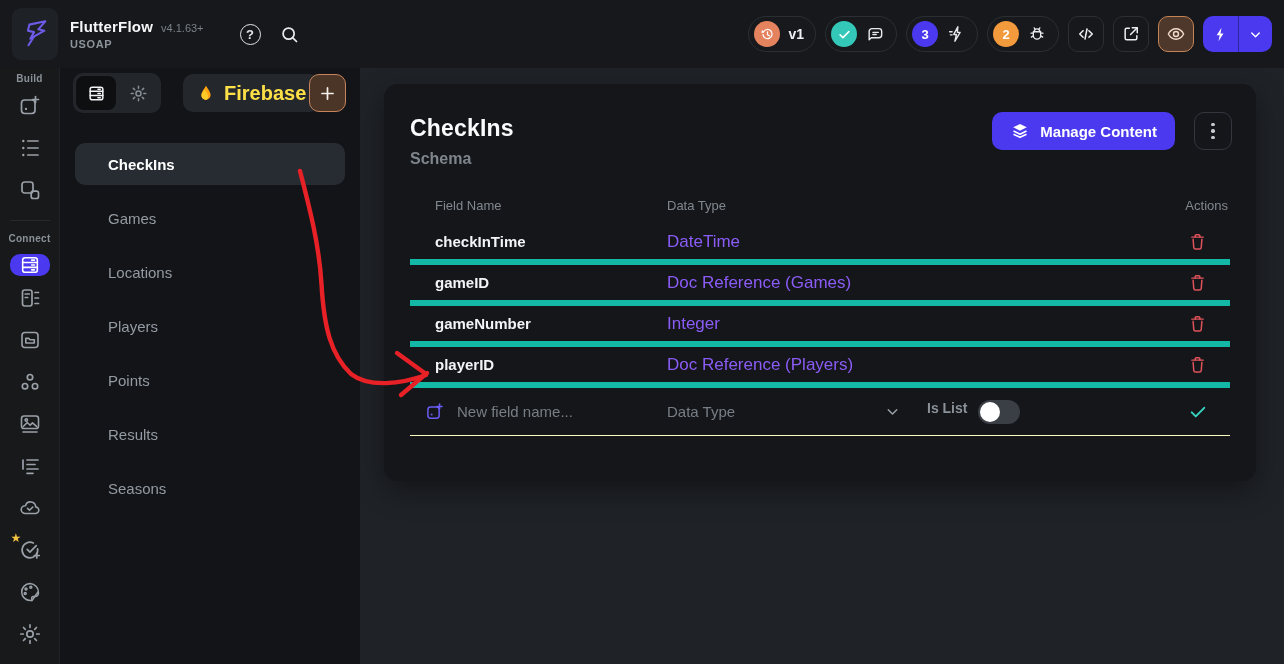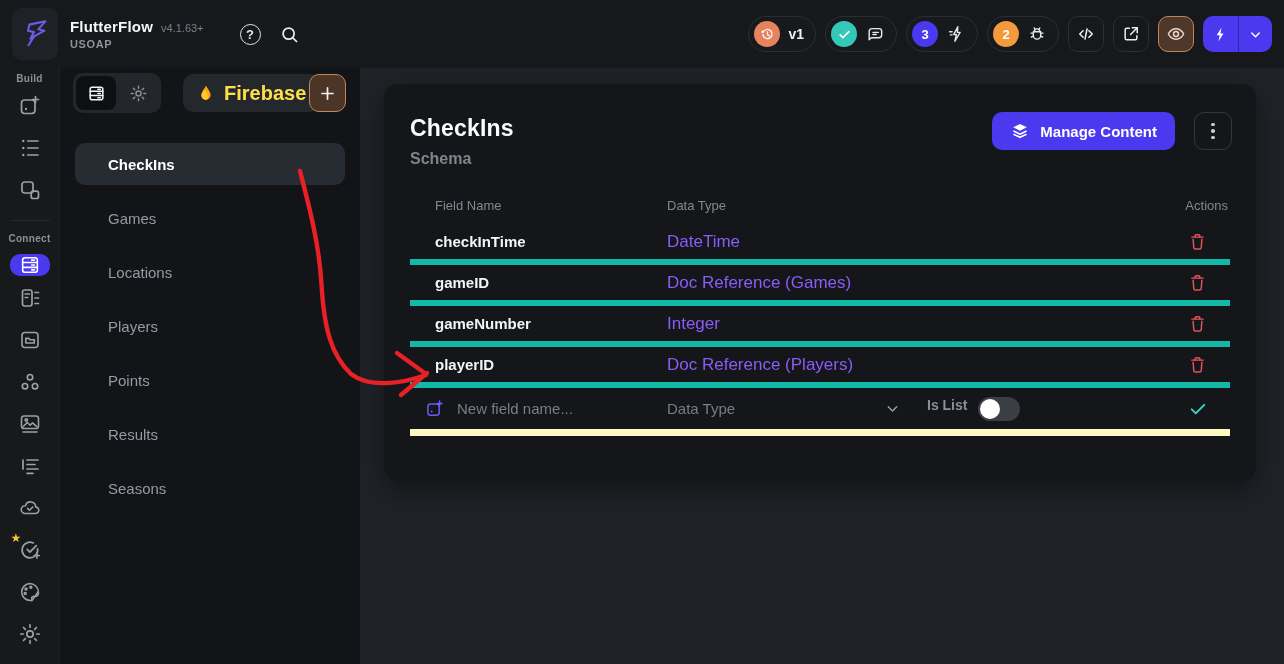--- a/index.html
+++ b/index.html
@@ -90,21 +90,21 @@
   .trow { display:flex; align-items:center; height:41px; border-bottom:6px solid #14b8a6; }
   .col-field { width:257px; padding-left:25px; }
   .col-type { flex:1; }
   .col-actions { width:64px; display:flex; justify-content:center; }
   .thead .col-actions { justify-content:flex-end; padding-right:2px; }
   .cell-field { color:#F2F4F6; font-size:15px; font-weight:700; }
   .cell-type { color:#8b5cf6; font-size:17px; }
   .trash-btn { width:22px; height:22px; color:#E0535B; background:none; border:none; cursor:pointer; padding:0; }
   .trash-btn .icon, .trash-btn svg { width:21px; height:21px; display:block; }
 
-  .new-row { display:flex; align-items:center; height:48px; border-bottom:7px solid #fef9c3; }
+  .new-row { display:flex; align-items:center; height:48px; border-bottom:1px solid #fef9c3; }
   .nf-left { width:257px; padding-left:15px; display:flex; align-items:center; gap:12px; }
   .nf-left .icon { width:20px; height:20px; color:#6A5CF5; flex:0 0 auto; }
   .nf-input { background:transparent; border:none; outline:none; color:#E8EAED; font-size:15px; width:160px;
               font-family:"Liberation Sans","DejaVu Sans",sans-serif; }
   .nf-input::placeholder { color:#777E86; }
   .nf-type { width:240px; display:flex; align-items:center; justify-content:space-between; cursor:pointer; }
   .nf-type-label { color:#777E86; font-size:15px; }
   .nf-type .icon { width:17px; height:17px; color:#9AA1A8; margin-right:6px; }
   .nf-islist { margin-left:20px; display:flex; align-items:flex-start; gap:11px; }
   .islist-label { color:#8A9199; font-size:14px; font-weight:700; }

